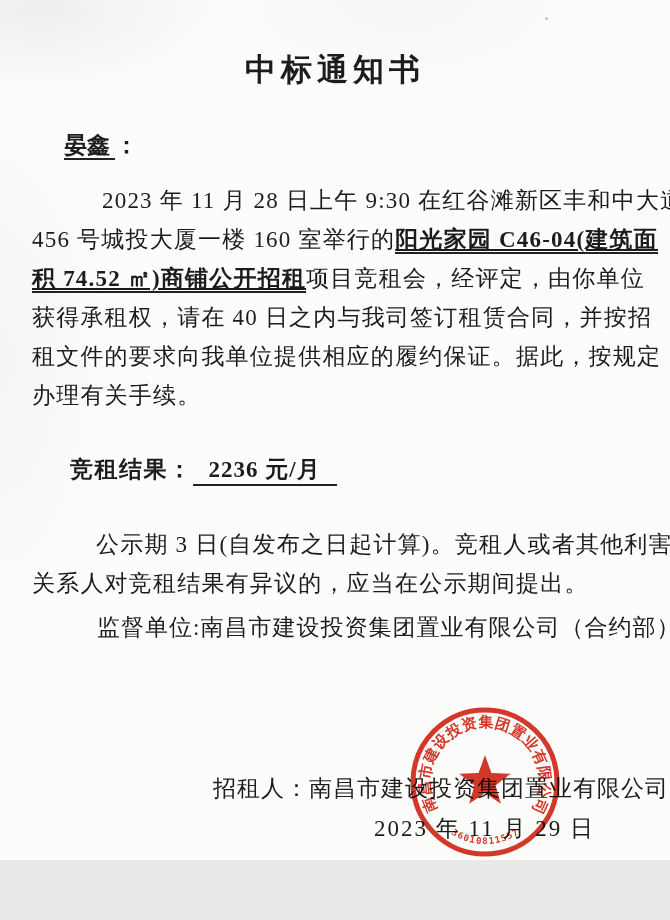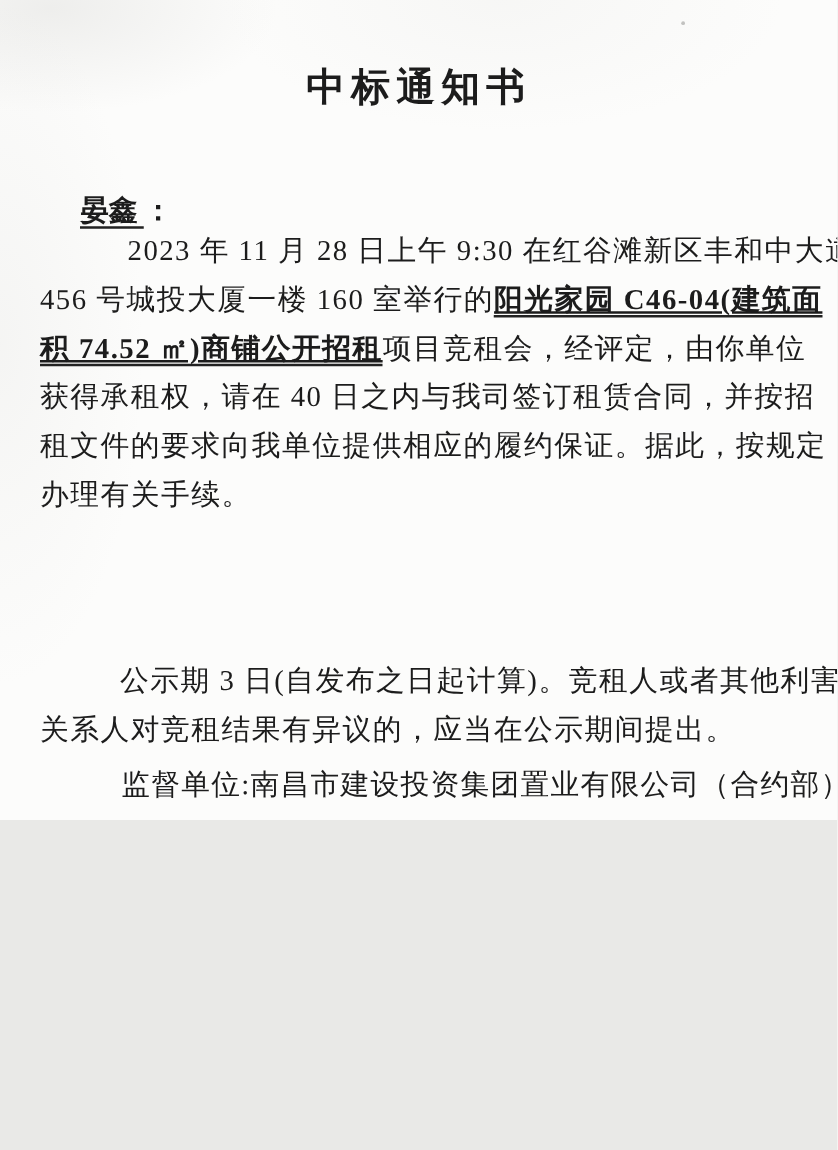--- a/index.html
+++ b/index.html
@@ -2,34 +2,34 @@
 <html><head>
 <meta charset="utf-8">
 <style>
   html,body{margin:0;padding:0;}
   body{
     width:670px;height:920px;
     font-family:"Liberation Serif","DejaVu Serif",serif;
     background:#e9e9e7;
   }
   .page{
-    position:relative;width:670px;height:656px;overflow:hidden;
+    position:relative;width:670px;height:860px;overflow:hidden;
     color:#1c1c1c;
     background:
       radial-gradient(ellipse 260px 120px at 6% 1%, rgba(205,205,202,.30), transparent 70%),
       radial-gradient(ellipse 160px 380px at 0% 42%, rgba(212,212,209,.18), transparent 72%),
       radial-gradient(ellipse 300px 140px at 60% 0%, rgba(215,215,212,.14), transparent 75%),
       #fcfcfb;
   }
   .speck{position:absolute;width:3px;height:3px;border-radius:50%;background:#8a8a88;opacity:.5;}
   .doc-title{
     position:absolute;top:49px;left:0;width:100%;text-align:center;
     font-size:31px;font-weight:bold;letter-spacing:5px;white-space:nowrap;
   }
-  .recipient{position:absolute;top:153px;left:64px;font-size:23px;font-weight:bold;white-space:nowrap;}
+  .recipient{position:absolute;top:130px;left:64px;font-size:23px;font-weight:bold;white-space:nowrap;}
   .recipient .name{border-bottom:2px solid #222;padding-right:5px;}
   .para{position:absolute;left:32px;font-size:23px;letter-spacing:1.2px;}
   .para .line{height:39px;line-height:39px;white-space:nowrap;}
   .p1{top:181px;}
   .p1 .first{text-indent:70px;}
   .emph{font-weight:bold;border-bottom:2px solid #222;text-decoration:underline;}
   .result{position:absolute;top:454px;left:70px;font-size:23px;white-space:nowrap;}
   .result .label{font-weight:bold;letter-spacing:1.5px;}
   .result .value{border-bottom:2px solid #222;padding:0 16px 2px 16px;letter-spacing:1px;font-weight:600;}
   .p2{top:525px;}
@@ -60,20 +60,23 @@
 
   <div class="para p1">
     <div class="line first"><span>2023 年 11 月 28 日上午 9:30 在红谷滩新区丰和中大道</span></div>
     <div class="line"><span>456 号城投大厦一楼 160 室举行的</span><span class="emph">阳光家园 C46-04(建筑面</span></div>
     <div class="line"><span class="emph">积 74.52 ㎡)商铺公开招租</span><span>项目竞租会，经评定，由你单位</span></div>
     <div class="line"><span>获得承租权，请在 40 日之内与我司签订租赁合同，并按招</span></div>
     <div class="line"><span>租文件的要求向我单位提供相应的履约保证。据此，按规定</span></div>
     <div class="line"><span>办理有关手续。</span></div>
   </div>
 
+  <div class="result">
+    <span class="label">竞租结果：</span><span class="value">2236 元/月</span>
+  </div>
 
   <div class="para p2">
     <div class="line first"><span>公示期 3 日(自发布之日起计算)。竞租人或者其他利害</span></div>
     <div class="line"><span>关系人对竞租结果有异议的，应当在公示期间提出。</span></div>
   </div>
 
   <div class="info-line supervisor">监督单位:南昌市建设投资集团置业有限公司（合约部）</div>
 
   <div class="sign-line lessor">
     <span>招租人：</span><span>南昌市建设投资集团置业有限公司</span>

